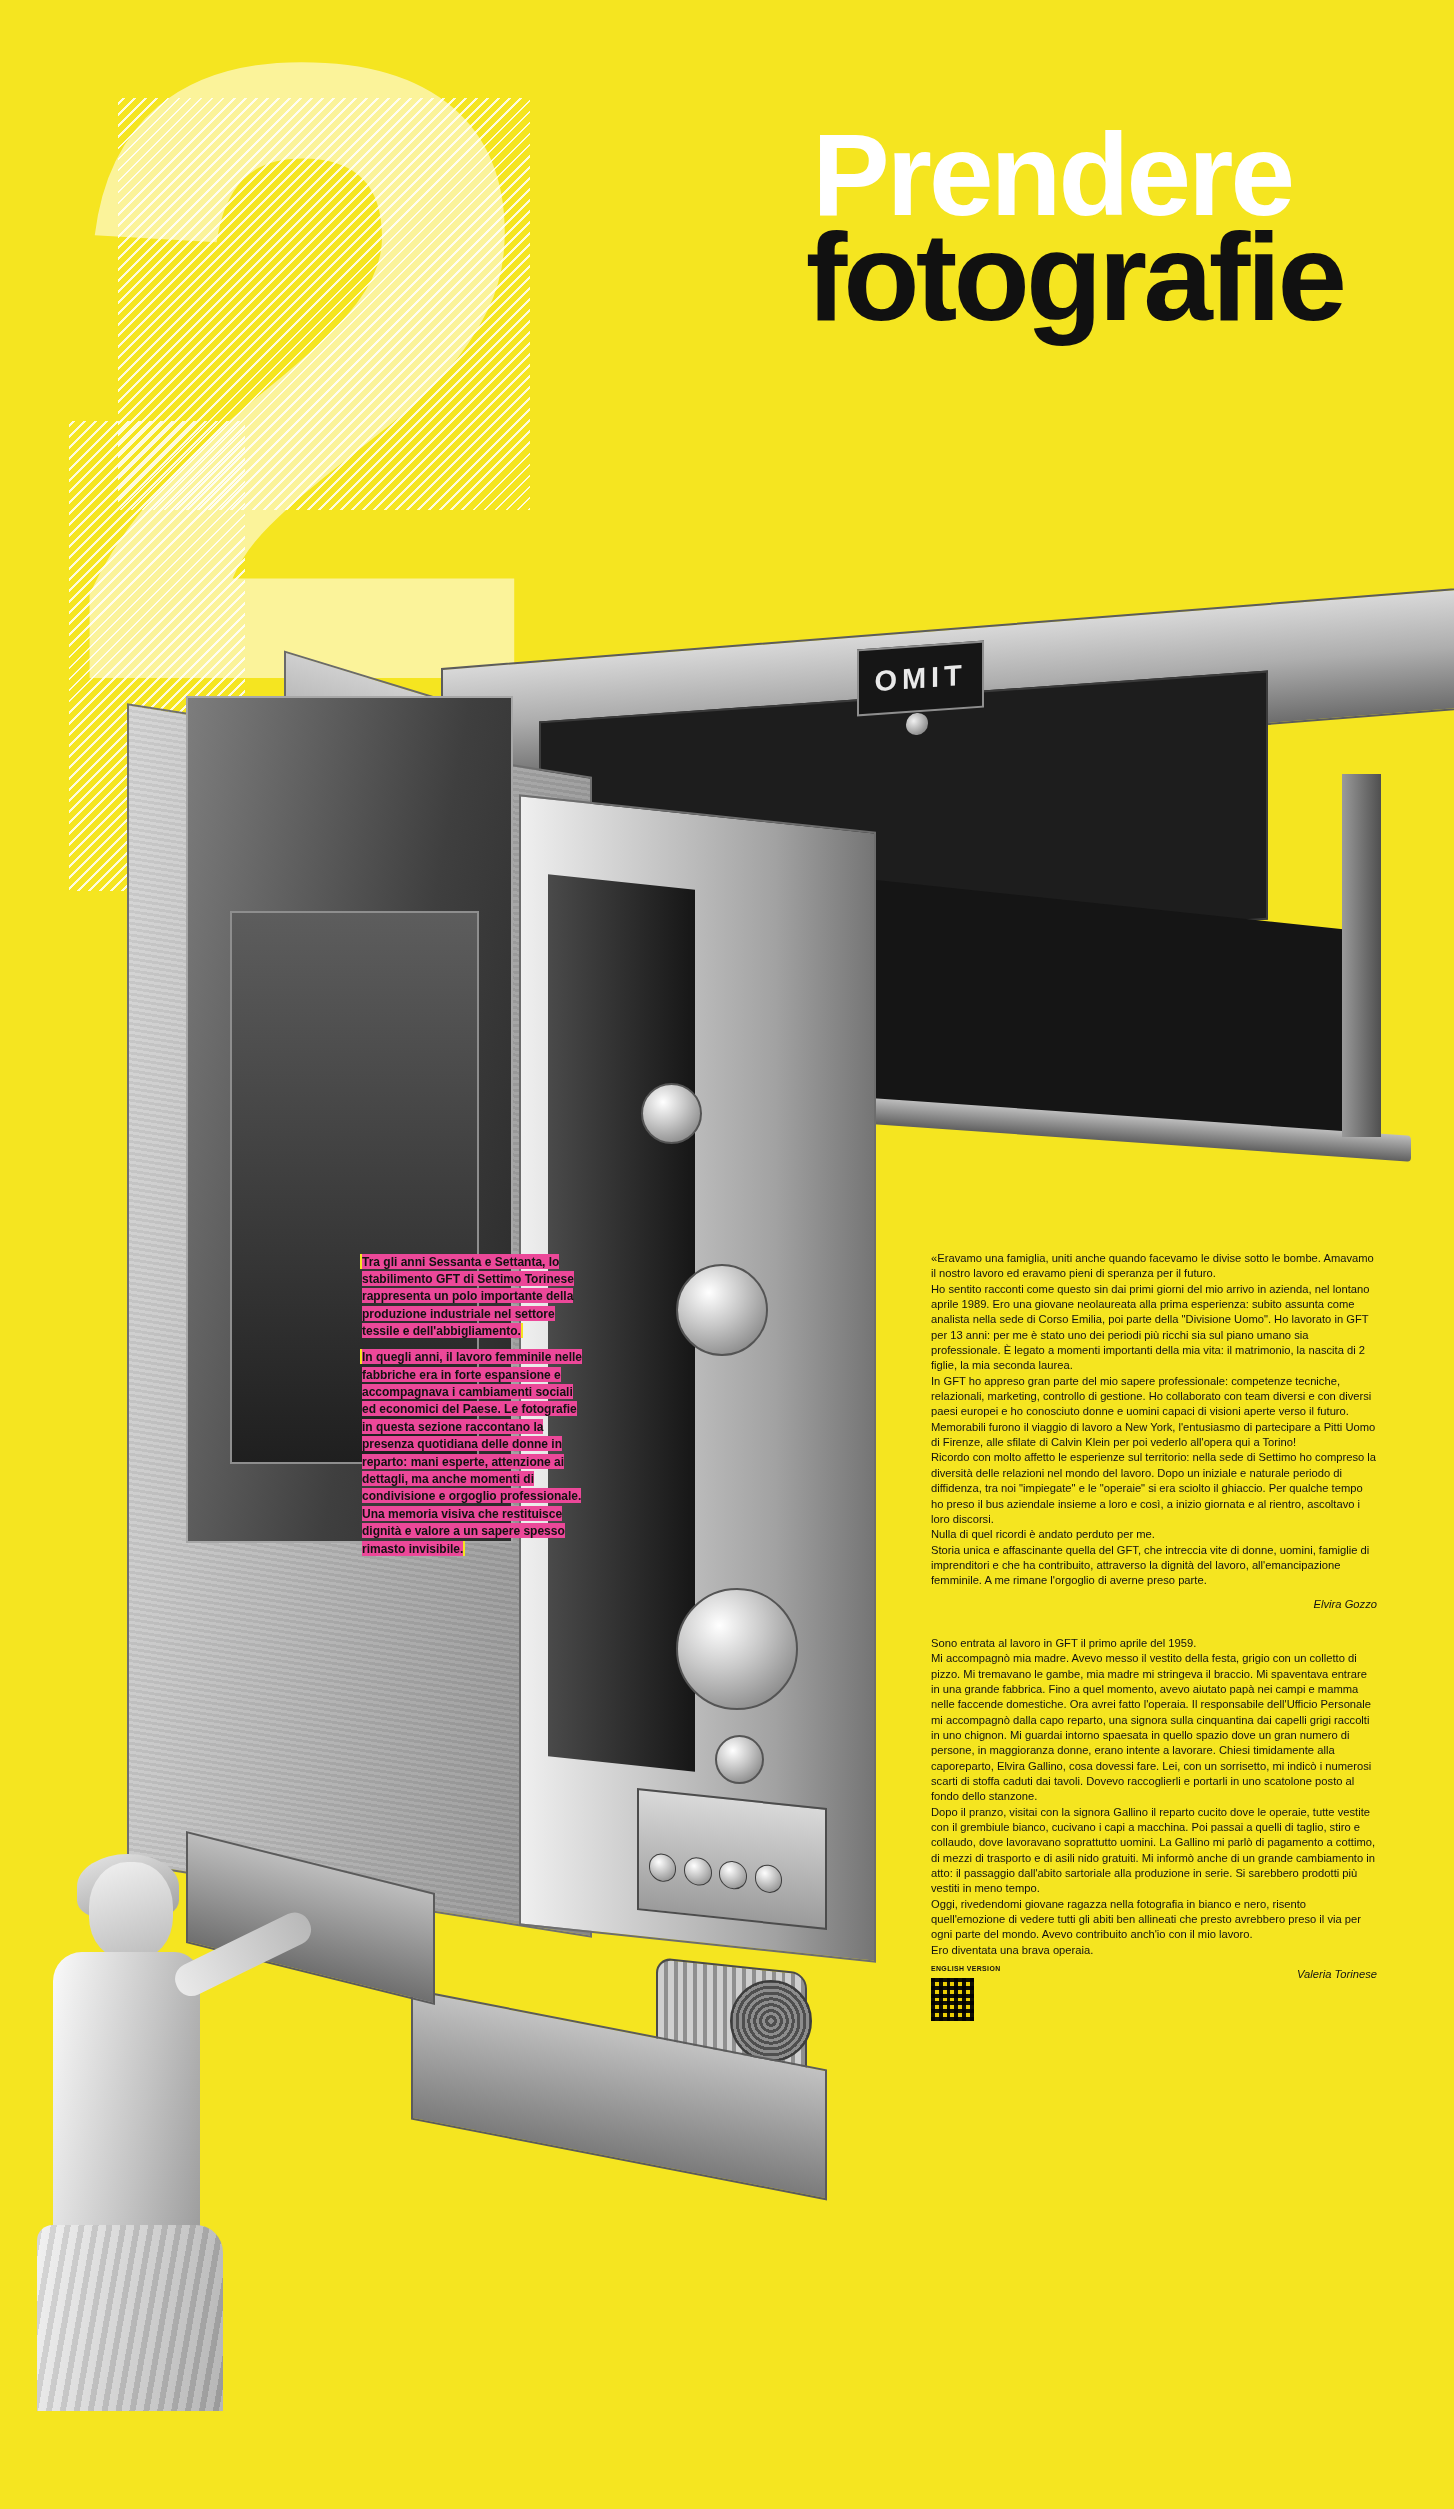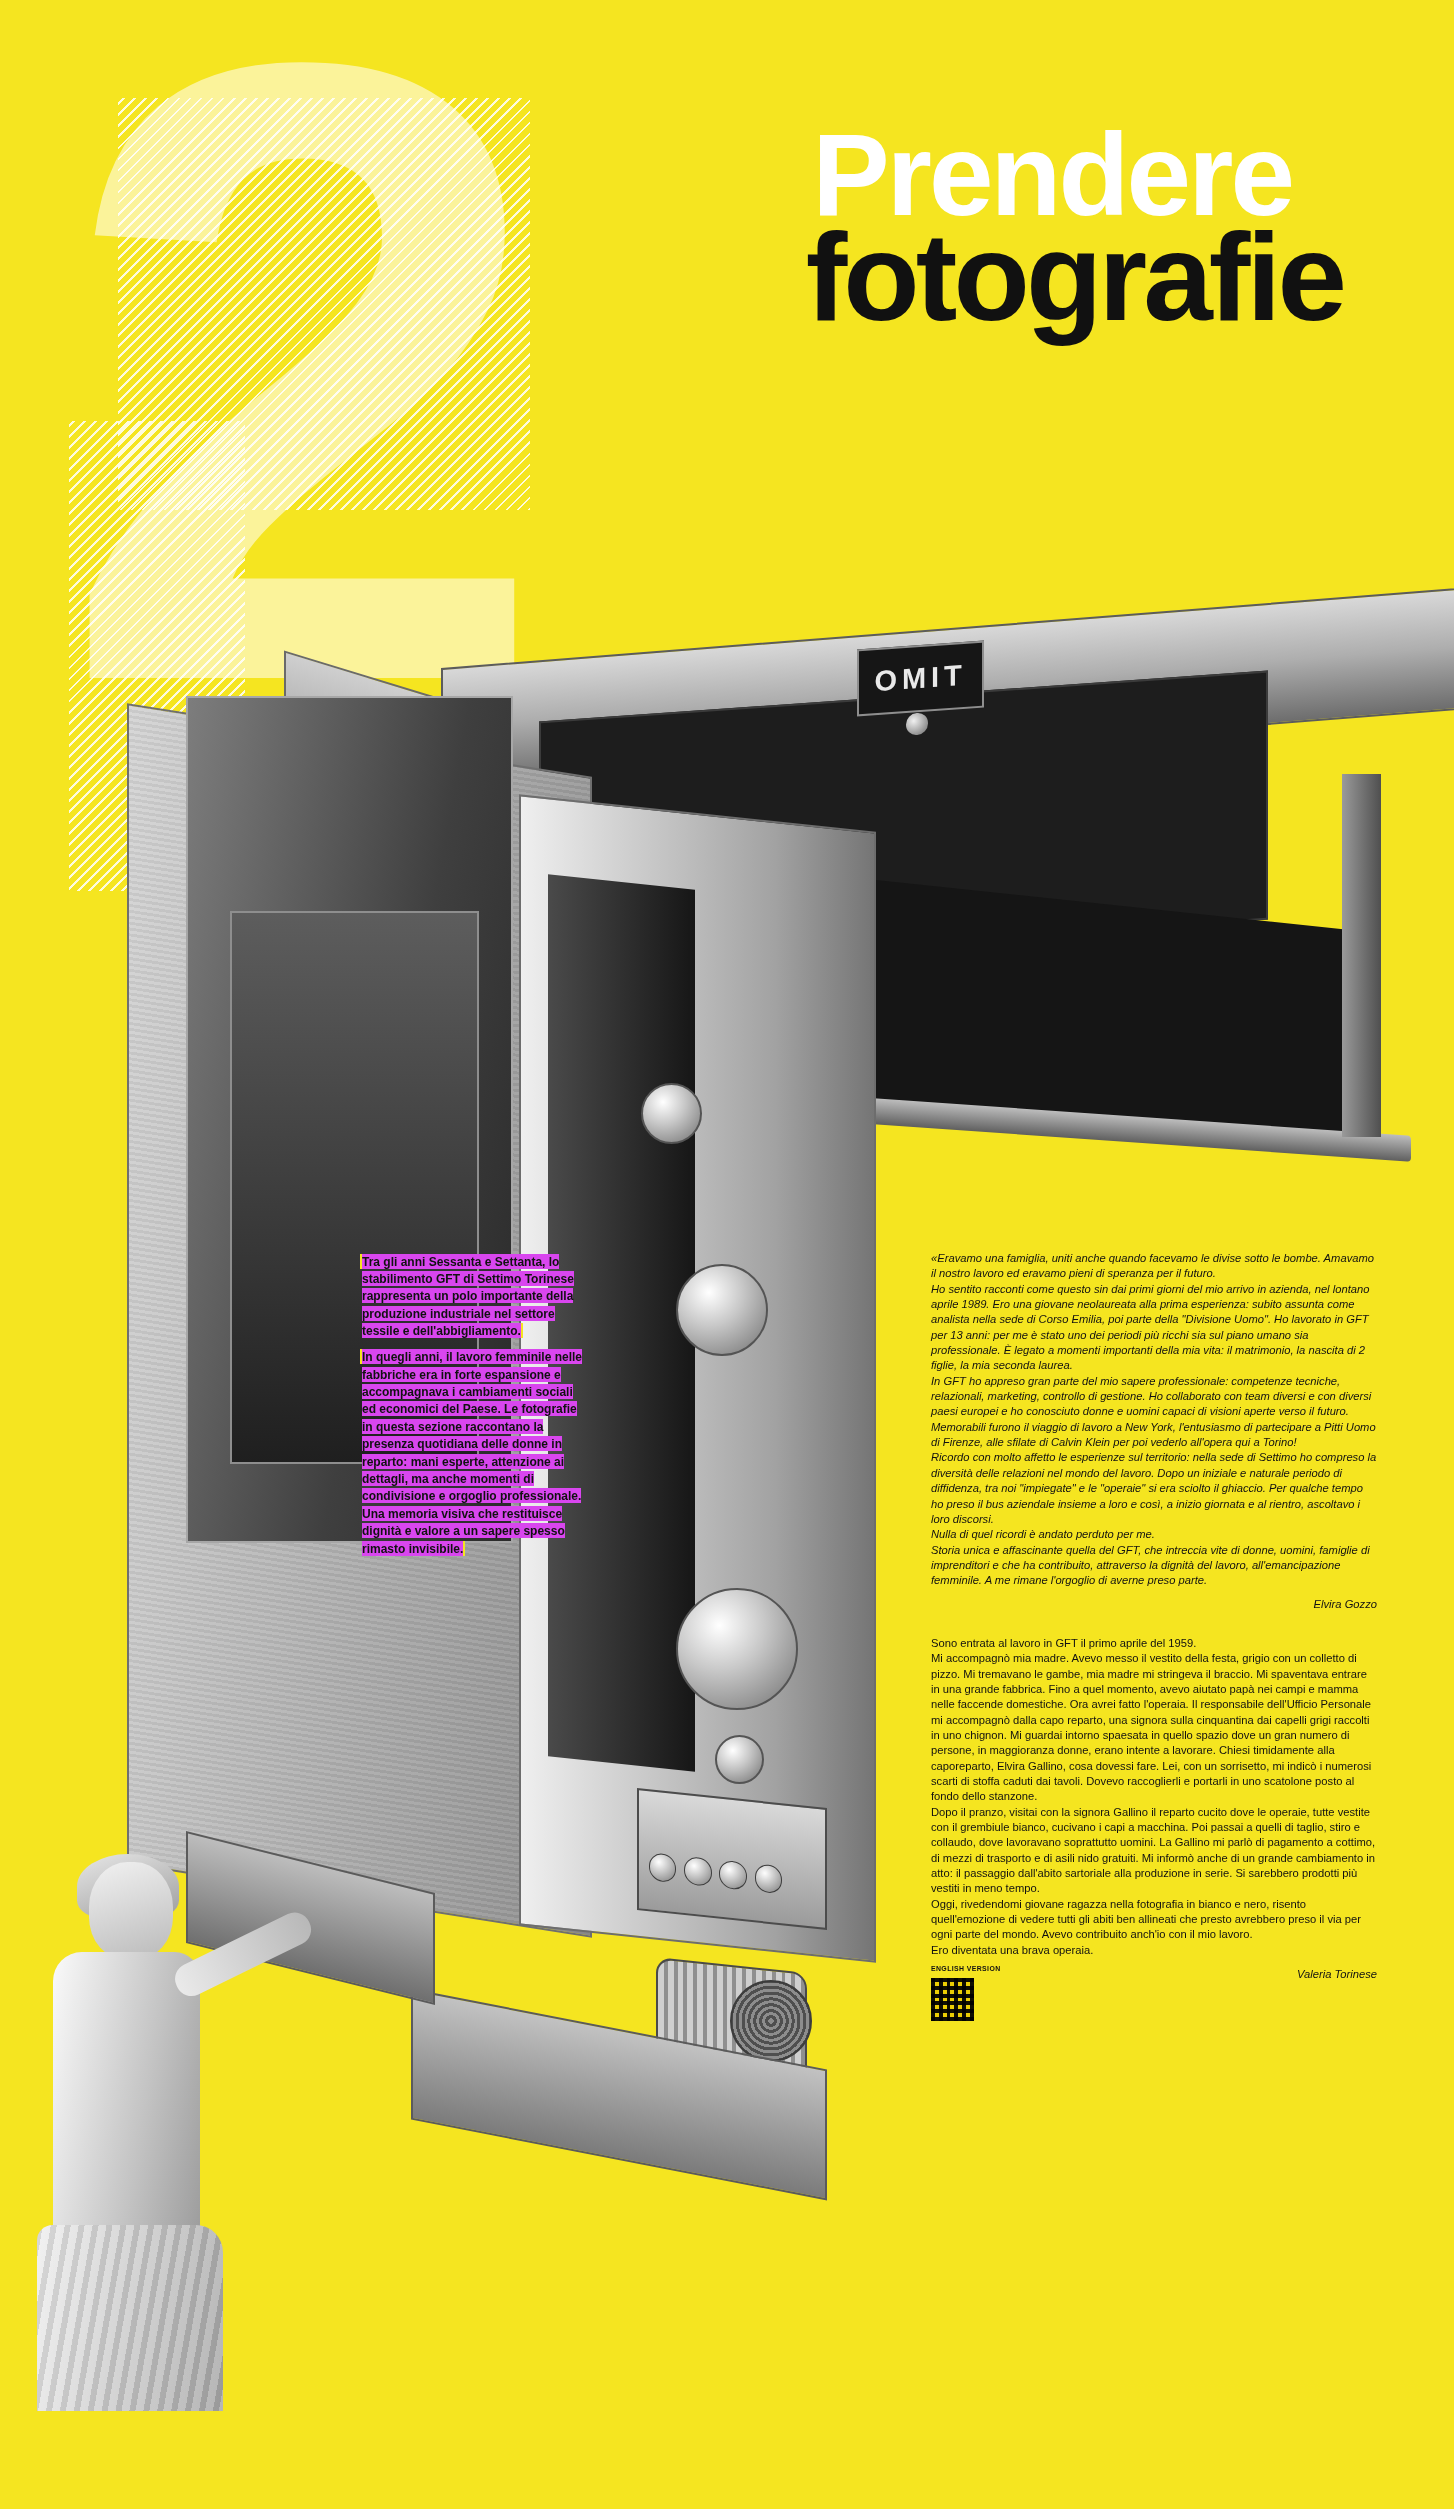--- a/index.html
+++ b/index.html
@@ -381,21 +381,21 @@
     left: 362px;
     top: 1253px;
     width: 225px;
     font-size: 12px;
     line-height: 1.45;
     font-weight: bold;
     color: #111;
   }
   .intro p { margin: 0 0 8.8px 0; }
   .intro span.hl {
-    background: #d946ef;
+    background: #ec4899;
     box-shadow: 2px 0 0 #f5e520, -2px 0 0 #f5e520;
     padding: 0.5px 0;
   }
 
   .col-right {
     position: absolute;
     left: 931px;
     top: 1251px;
     width: 446px;
     color: #111;
@@ -499,21 +499,21 @@
     </div>
   </div>
 
   <div class="intro">
     <p><span class="hl">Tra gli anni Sessanta e Settanta, lo stabilimento GFT di Settimo Torinese rappresenta un polo importante della produzione industriale nel settore tessile e dell'abbigliamento.</span></p>
     <p><span class="hl">In quegli anni, il lavoro femminile nelle fabbriche era in forte espansione e accompagnava i cambiamenti sociali ed economici del Paese. Le fotografie in questa sezione raccontano la presenza quotidiana delle donne in reparto: mani esperte, attenzione ai dettagli, ma anche momenti di condivisione e orgoglio professionale. Una memoria visiva che restituisce dignità e valore a un sapere spesso rimasto invisibile.</span></p>
   </div>
 
   <div class="col-right">
     <div class="testimony">
-      <p style="white-space: pre-line; font-style: italic;">«Eravamo una famiglia, uniti anche quando facevamo le divise sotto le bombe. Amavamo il nostro lavoro ed eravamo pieni di speranza per il futuro.
+      <p style="white-space: pre-line;">«Eravamo una famiglia, uniti anche quando facevamo le divise sotto le bombe. Amavamo il nostro lavoro ed eravamo pieni di speranza per il futuro.
 Ho sentito racconti come questo sin dai primi giorni del mio arrivo in azienda, nel lontano aprile 1989. Ero una giovane neolaureata alla prima esperienza: subito assunta come analista nella sede di Corso Emilia, poi parte della "Divisione Uomo". Ho lavorato in GFT per 13 anni: per me è stato uno dei periodi più ricchi sia sul piano umano sia professionale. È legato a momenti importanti della mia vita: il matrimonio, la nascita di 2 figlie, la mia seconda laurea.
 In GFT ho appreso gran parte del mio sapere professionale: competenze tecniche, relazionali, marketing, controllo di gestione. Ho collaborato con team diversi e con diversi paesi europei e ho conosciuto donne e uomini capaci di visioni aperte verso il futuro. Memorabili furono il viaggio di lavoro a New York, l'entusiasmo di partecipare a Pitti Uomo di Firenze, alle sfilate di Calvin Klein per poi vederlo all'opera qui a Torino!
 Ricordo con molto affetto le esperienze sul territorio: nella sede di Settimo ho compreso la diversità delle relazioni nel mondo del lavoro. Dopo un iniziale e naturale periodo di diffidenza, tra noi "impiegate" e le "operaie" si era sciolto il ghiaccio. Per qualche tempo ho preso il bus aziendale insieme a loro e così, a inizio giornata e al rientro, ascoltavo i loro discorsi.
 Nulla di quel ricordi è andato perduto per me.
 Storia unica e affascinante quella del GFT, che intreccia vite di donne, uomini, famiglie di imprenditori e che ha contribuito, attraverso la dignità del lavoro, all'emancipazione femminile. A me rimane l'orgoglio di averne preso parte.</p>
     </div>
     <div class="signature">Elvira Gozzo</div>
 
     <div class="testimony">
       <p style="white-space: pre-line;">Sono entrata al lavoro in GFT il primo aprile del 1959.

